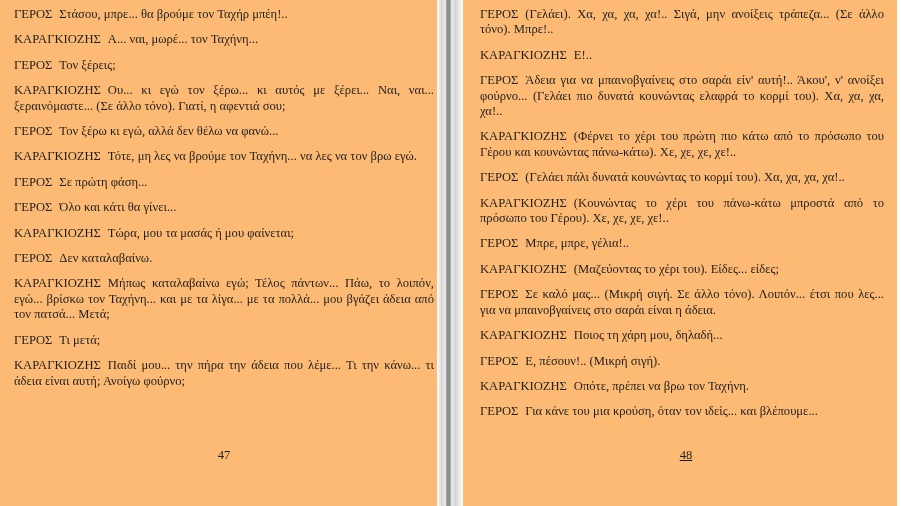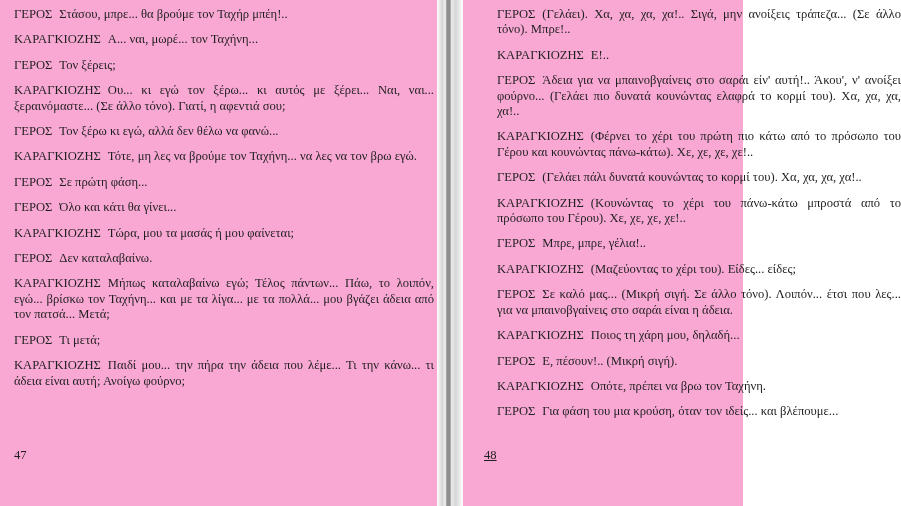--- a/index.html
+++ b/index.html
@@ -4,32 +4,32 @@
 <style>
   * { margin: 0; padding: 0; box-sizing: border-box; }
   html, body {
     width: 901px; height: 506px;
     background: #ffffff;
     overflow: hidden;
     font-family: "Liberation Serif", "DejaVu Serif", serif;
   }
   .spread {
     position: relative;
-    width: 743px; height: 506px;
-    background: #f9a8d4;
+    width: 897px; height: 506px;
+    background: #fdba74;
   }
   .page {
     position: absolute;
     top: 7px;
     color: #1f1f1f;
     font-size: 12.6px;
     line-height: 15.4px;
   }
   .page-left  { left: 14px;  width: 420px; }
-  .page-right { left: 497px; width: 404px; }
+  .page-right { left: 480px; width: 404px; }
   .para {
     text-align: justify;
     margin-bottom: 10px;
   }
   .speaker { margin-right: 0.55em; }
   .gutter {
     position: absolute;
     left: 437px; top: 0;
     width: 26px; height: 506px;
     background: linear-gradient(to right,
@@ -38,21 +38,21 @@
       #f0f0f0 32%,
       #8e8e8e 38%,
       #8e8e8e 50%,
       #ebebeb 56%,
       #d5d5d5 72%,
       #ffffff 100%);
   }
   .pagenum {
     position: absolute;
     top: 448px;
-    text-align: left;
+    text-align: center;
     color: #1f1f1f;
     font-size: 12.6px;
   }
   .pagenum-left  { left: 14px;  width: 420px; }
   .pagenum-right { left: 484px; width: 404px; text-decoration: underline; }
 </style>
 </head>
 <body>
 
 <div class="spread">
@@ -81,19 +81,19 @@
     <p class="para"><span class="speaker">ΓΕΡΟΣ</span><span>Άδεια για να μπαινοβγαίνεις στο σαράι είν' αυτή!.. Άκου', ν' ανοίξει φούρνο... (Γελάει πιο δυνατά κουνώντας ελαφρά το κορμί του). Χα, χα, χα, χα!..</span></p>
     <p class="para"><span class="speaker">ΚΑΡΑΓΚΙΟΖΗΣ</span><span>(Φέρνει το χέρι του πρώτη πιο κάτω από το πρόσωπο του Γέρου και κουνώντας πάνω-κάτω). Χε, χε, χε, χε!..</span></p>
     <p class="para"><span class="speaker">ΓΕΡΟΣ</span><span>(Γελάει πάλι δυνατά κουνώντας το κορμί του). Χα, χα, χα, χα!..</span></p>
     <p class="para"><span class="speaker">ΚΑΡΑΓΚΙΟΖΗΣ</span><span>(Κουνώντας το χέρι του πάνω-κάτω μπροστά από το πρόσωπο του Γέρου). Χε, χε, χε, χε!..</span></p>
     <p class="para"><span class="speaker">ΓΕΡΟΣ</span><span>Μπρε, μπρε, γέλια!..</span></p>
     <p class="para"><span class="speaker">ΚΑΡΑΓΚΙΟΖΗΣ</span><span>(Μαζεύοντας το χέρι του). Είδες... είδες;</span></p>
     <p class="para"><span class="speaker">ΓΕΡΟΣ</span><span>Σε καλό μας... (Μικρή σιγή. Σε άλλο τόνο). Λοιπόν... έτσι που λες... για να μπαινοβγαίνεις στο σαράι είναι η άδεια.</span></p>
     <p class="para"><span class="speaker">ΚΑΡΑΓΚΙΟΖΗΣ</span><span>Ποιος τη χάρη μου, δηλαδή...</span></p>
     <p class="para"><span class="speaker">ΓΕΡΟΣ</span><span>Ε, πέσουν!.. (Μικρή σιγή).</span></p>
     <p class="para"><span class="speaker">ΚΑΡΑΓΚΙΟΖΗΣ</span><span>Οπότε, πρέπει να βρω τον Ταχήνη.</span></p>
-    <p class="para"><span class="speaker">ΓΕΡΟΣ</span><span>Για φάση του μια κρούση, όταν τον ιδείς... και βλέπουμε...</span></p>
+    <p class="para"><span class="speaker">ΓΕΡΟΣ</span><span>Για κάνε του μια κρούση, όταν τον ιδείς... και βλέπουμε...</span></p>
   </div>
 
   <div class="pagenum pagenum-left">47</div>
   <div class="pagenum pagenum-right">48</div>
 
 </div>
 
 </body></html>

